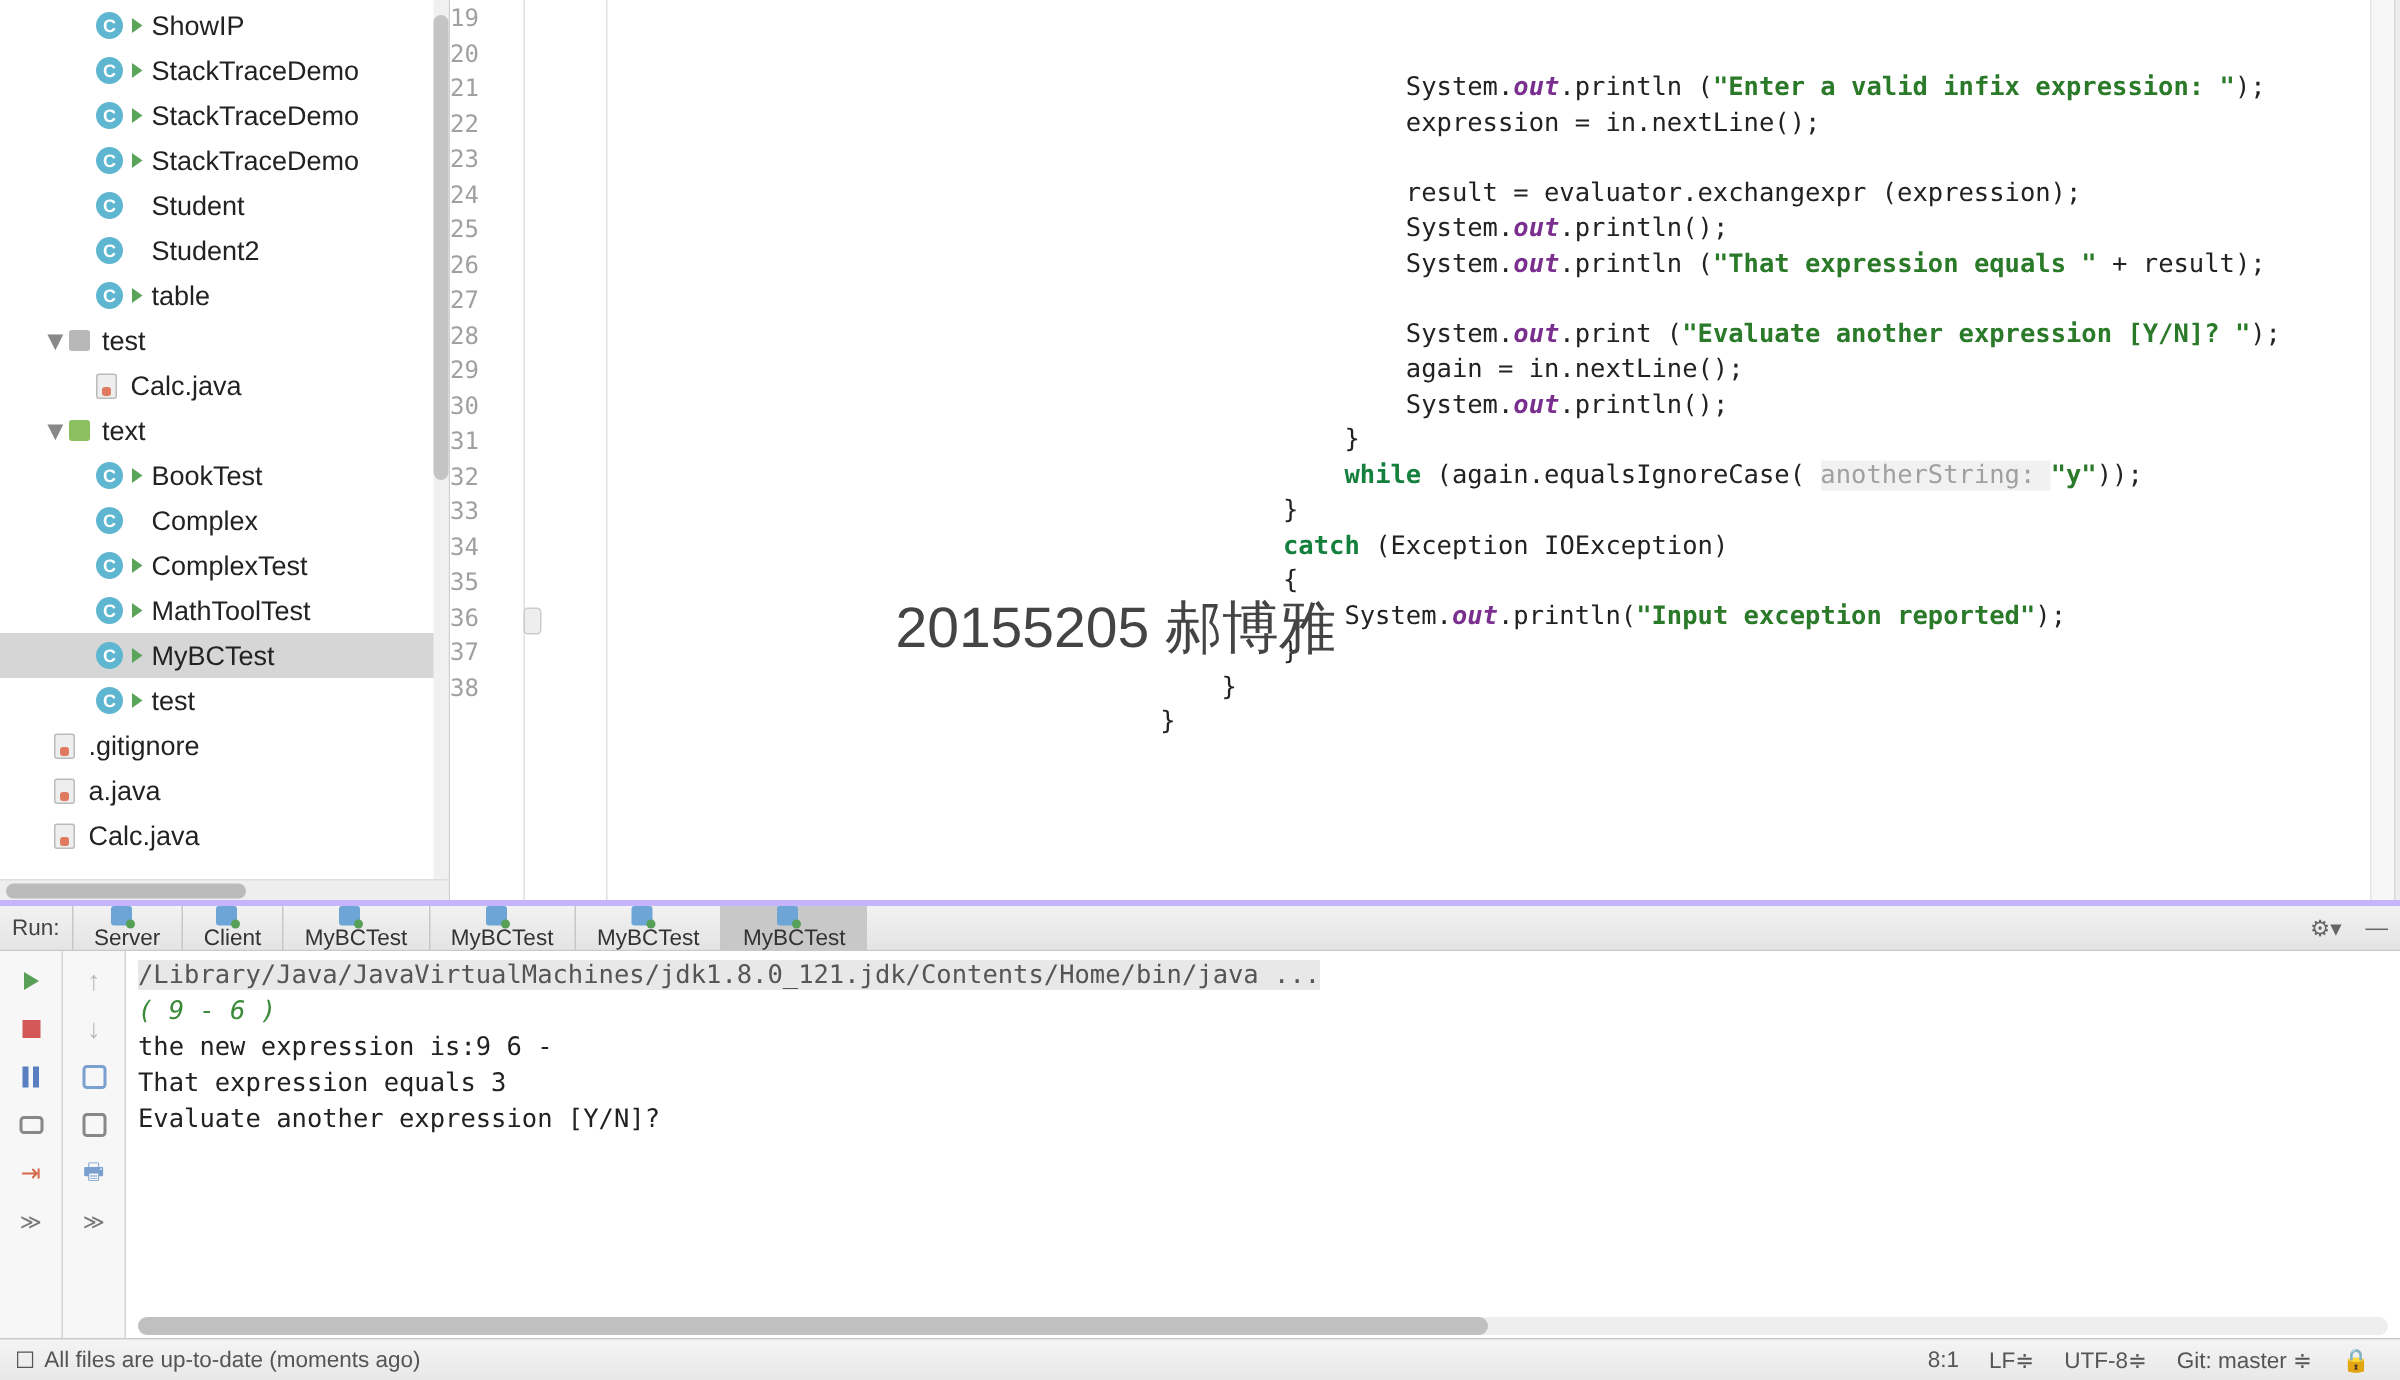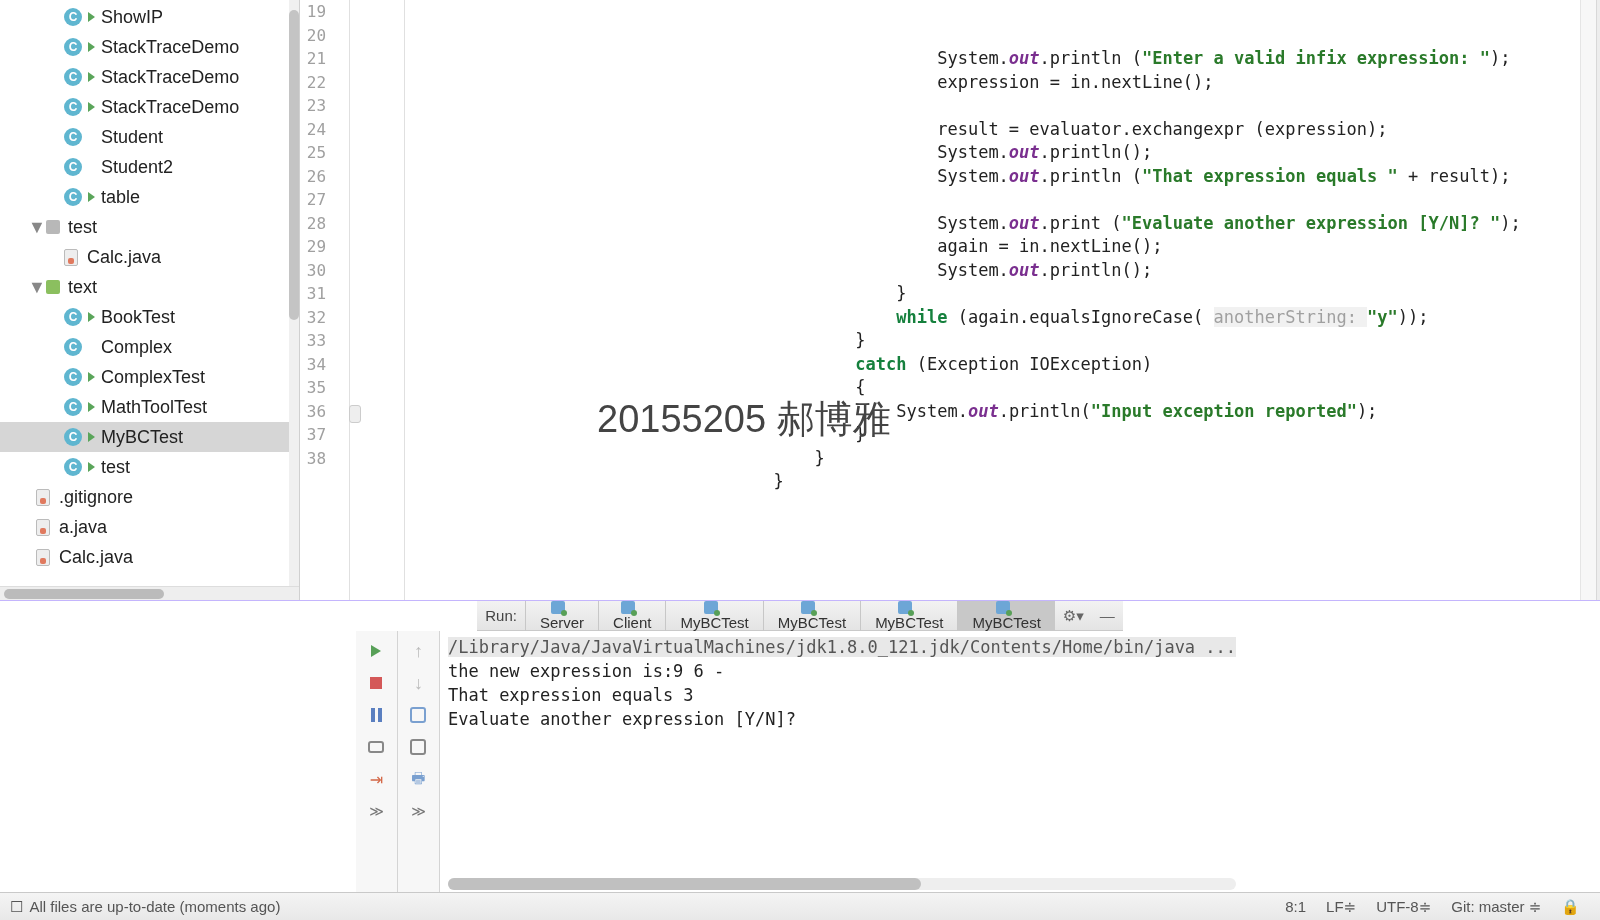--- a/index.html
+++ b/index.html
@@ -16,32 +16,32 @@
 .c-ico { width:18px; height:18px; border-radius:50%; background:#5fb6d0; color:#fff; display:inline-flex; align-items:center; justify-content:center; font-size:12px; font-weight:bold; margin-right:6px; }
 .run-mini { display:inline-block; width:0; height:0; border-left:7px solid #5aa55a; border-top:5px solid transparent; border-bottom:5px solid transparent; margin-right:6px; }
 .fold-ico { width:14px; height:14px; background:#b8b8b8; margin-right:8px; border-radius:2px; }
 .fold-ico.green { background:#8bbf5f; }
 .file-ico { width:14px; height:17px; background:#eee; border:1px solid #bbb; margin-right:9px; border-radius:2px; display:inline-flex; align-items:flex-end; justify-content:center; }
 .file-ico::after { content:""; display:block; width:6px; height:6px; background:#e07a5f; border-radius:2px; margin-bottom:1px; }
 .chev { width:14px; display:inline-block; color:#888; margin-right:4px; }
 .hscroll { height:14px; background:#eee; border-top:1px solid #ddd; display:flex; align-items:center; }
 .hscroll .thumb { height:10px; background:#bbb; border-radius:5px; width:160px; margin-left:4px; }
 .editor { flex:1; display:flex; position:relative; font-family:Menlo,Consolas,monospace; }
-.gutter { width:50px; border-right:1px solid #e0e0e0; background:#fff; text-align:center; padding-right:16px; color:#a0a0a0; font-size:16px; line-height:23.5px; padding-top:0; }
+.gutter { width:50px; border-right:1px solid #e0e0e0; background:#fff; text-align:left; padding-right:16px; color:#a0a0a0; font-size:16px; line-height:23.5px; padding-top:0; }
 .gut-ext { width:55px; border-right:1px solid #e0e0e0; background:#fff; position:relative; }
 .code { flex:1; font-size:17px; line-height:23.5px; white-space:pre; position:relative; padding-left:0; }
 .code .ln { height:23.5px; }
 .kw { color:#15803d; font-weight:bold; }
 .fld { color:#7a2f8f; font-style:italic; font-weight:bold; }
 .str { color:#2a7a2a; font-weight:bold; }
 .hint { color:#a0a0a0; background:#f1f1f1; font-style:normal; font-weight:normal; }
 .watermark { position:absolute; left:192px; top:408px; font-size:38px; color:#444; font-family:Arial, "Microsoft YaHei", sans-serif; }
 .rstripe { width:16px; border-left:1px solid #e5e5e5; background:#f7f7f7; }
 .vscroll-gap { width:4px; background:#ededed; border-left:1px solid #d8d8d8; }
-.run-panel { flex:1; display:flex; flex-direction:column; border-top:1px solid #c4b5fd;align-items:center; }
+.run-panel { flex:1; display:flex; flex-direction:column; border-top:4px solid #c4b5fd; }
 .tabbar { height:30px; background:linear-gradient(#f2f2f2,#e4e4e4); display:flex; align-items:center; font-size:15px; border-bottom:1px solid #c9c9c9; }
 .tabbar .label { padding:0 8px; color:#444; }
 .tab { display:flex; align-items:center; height:30px; padding:0 14px; border-left:1px solid #c7c7c7; color:#333; cursor:pointer;flex-direction:column; }
 .tab .ico { width:14px; height:14px; background:#6da6d6; margin-right:8px; border-radius:2px; position:relative; }
 .tab .ico::after { content:""; position:absolute; right:-2px; bottom:-2px; width:6px; height:6px; background:#58a058; border-radius:50%; }
 .tab.active { background:#c8c8c8; }
 .tabbar .spacer { flex:1; }
 .tabbar .gear { padding:0 8px; color:#666; cursor:pointer; }
 .run-body { flex:1; display:flex; min-height:0; }
 .run-tools { width:42px; border-right:1px solid #d4d4d4; display:flex; flex-direction:column; align-items:center; gap:12px; padding-top:10px; background:#f7f7f7; }
@@ -284,20 +284,21 @@
           </div>
         <div class="tico">
             <span style="color:#7aa0d0;">🖶</span>
           </div>
         <div class="tico">
             <span class="more">≫</span>
           </div>
       </div>
       <div class="console">
         <div><span class="path">/Library/Java/JavaVirtualMachines/jdk1.8.0_121.jdk/Contents/Home/bin/java ...</span></div>
+        <div class="inp">( 9 - 6 )</div>
         <div>the new expression is:9 6 -</div>
         <div></div>
         <div>That expression equals 3</div>
         <div>Evaluate another expression [Y/N]?</div>
         <div class="console-scroll">
             <div class="th"></div>
           </div>
       </div>
     </div>
   </div>

